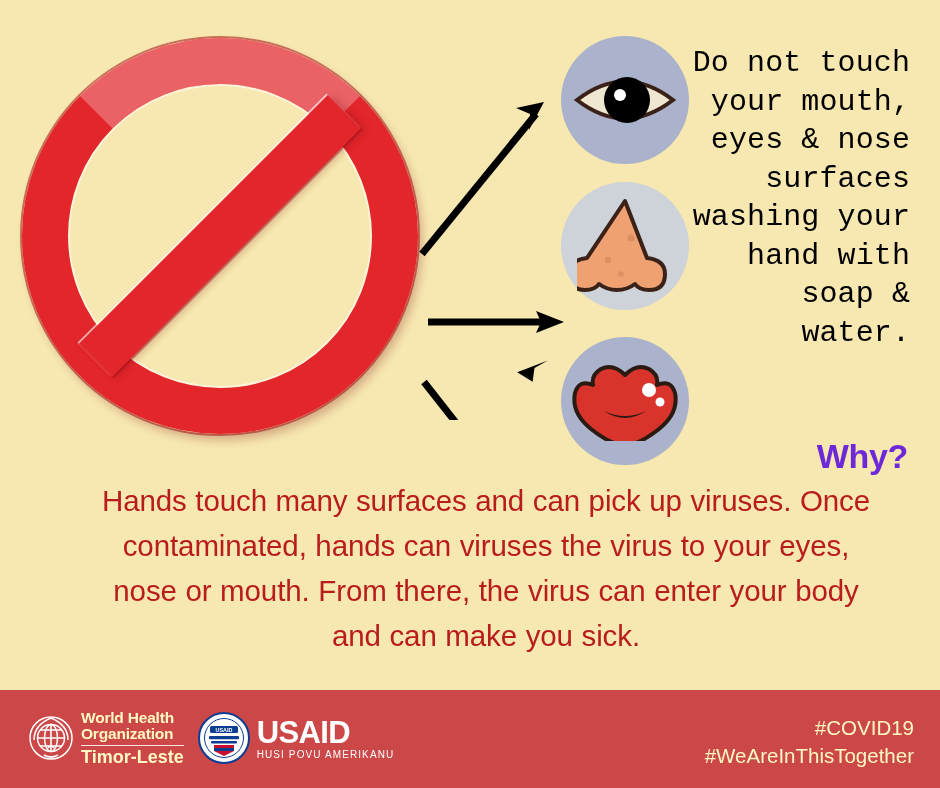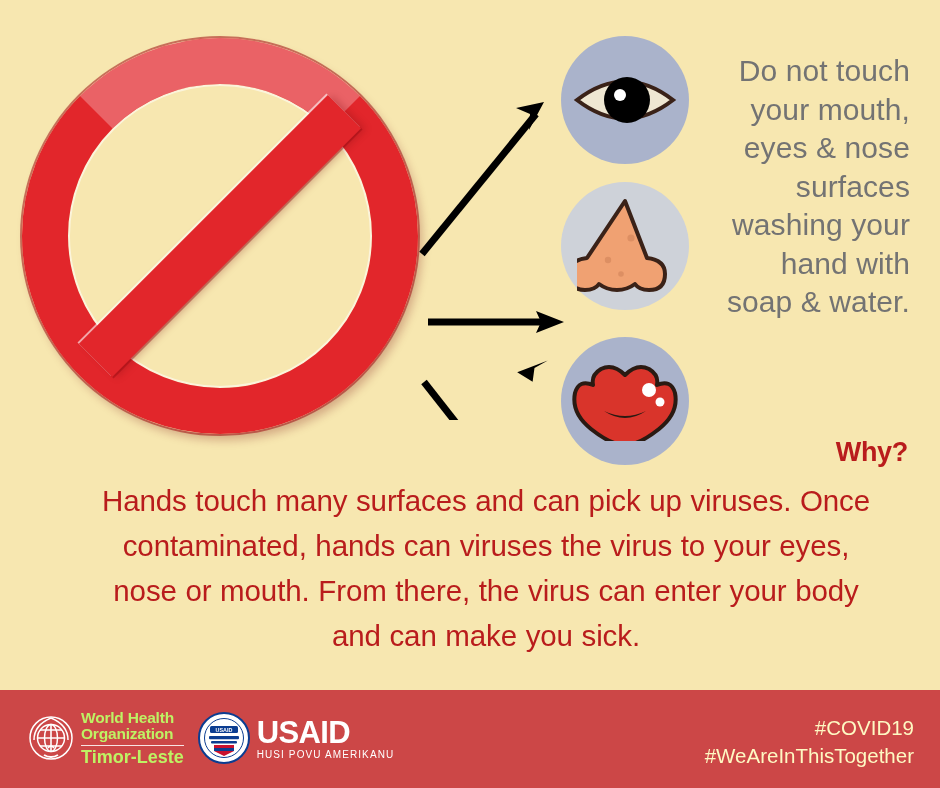--- a/index.html
+++ b/index.html
@@ -62,38 +62,38 @@
     border-radius:50%;
     display:flex; align-items:center; justify-content:center;
   }
   #c-eye  { left:561px; top:36px;  background:#aab3cb; }
   #c-nose { left:561px; top:182px; background:#ced2d9; }
   #c-mouth{ left:561px; top:337px; background:#aab3cb; }
 
   
   .headline{
     position:absolute;
-    right:30px; top:52px;
+    right:30px; top:44px;
     width:232px;
     text-align:right;
-    font-family:Liberation Sans, sans-serif;
+    font-family:Liberation Mono, monospace;
     font-size:30px;
     line-height:38.5px;
-    color:#737373;
+    color:#000000;
     font-weight:400;
     letter-spacing:.1px;
   }
 
   
   .why{
     position:absolute;
     right:32px; top:437px;
-    font-size:27px;
+    font-size:34px;
     font-weight:bold;
-    color:#b91c1c;
+    color:#6d28d9;
     letter-spacing:-.3px;
   }
 
   
   .body-text{
     position:absolute;
     left:60px; top:478px;
     width:852px;
     text-align:center;
     font-size:29.5px;
@@ -105,21 +105,21 @@
   }
 
   
   .footer{
     position:absolute; left:0; bottom:0;
     width:940px; height:98px;
     background:#cc4747;
   }
   .logos{ position:absolute; left:28px; top:20px; display:flex; align-items:center; gap:14px; }
   .who-logo{ display:flex; align-items:center; gap:7px; }
-  .who-words{ color:#bef264; line-height:1.04; }
+  .who-words{ color:#fef9c3; line-height:1.04; }
   .who-words .l1,.who-words .l2{
     font-size:15.5px; font-weight:bold; letter-spacing:-.2px; display:block;
   }
   .who-rule{ height:1px; background:rgba(255,255,255,.85); margin:3px 0 2px; }
   .who-words .l3{ font-size:18px; font-weight:bold; display:block; text-align:center; }
 
   .usaid-logo{ display:flex; align-items:center; gap:7px;justify-content:space-between; }
   .usaid-words{ color:#fff; line-height:1; }
   .usaid-words .big{
     font-size:31px; font-weight:bold; letter-spacing:-.6px; display:block;

